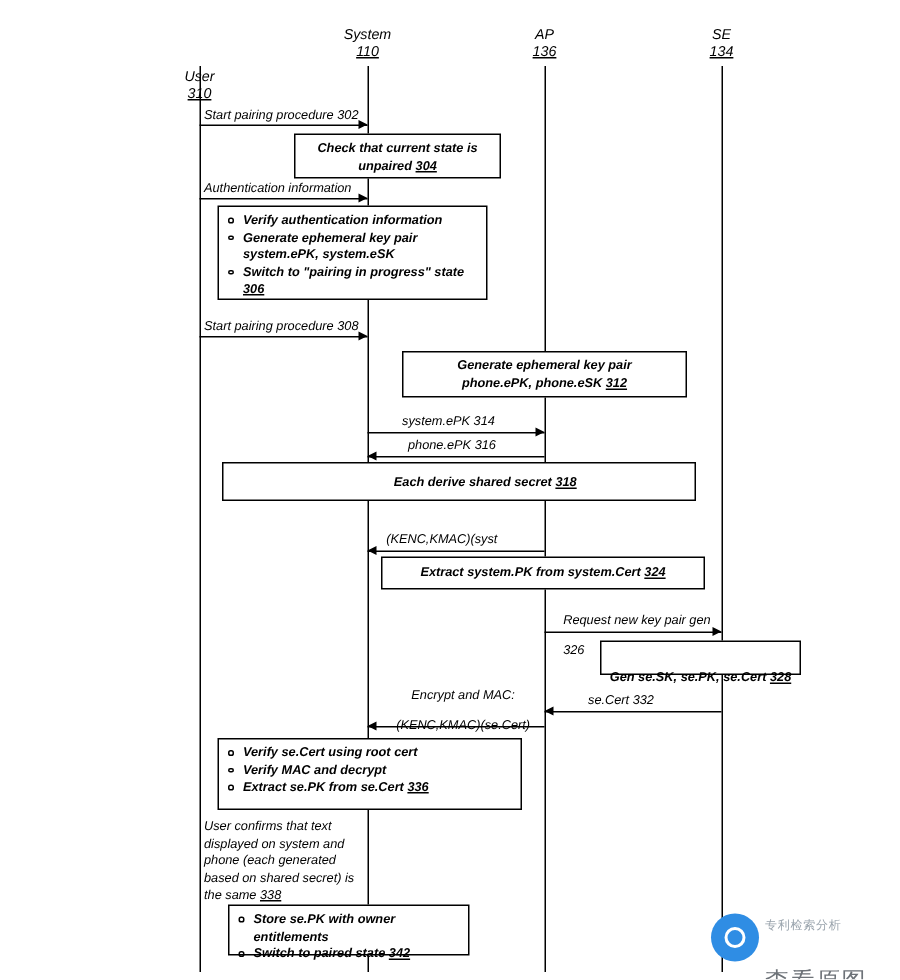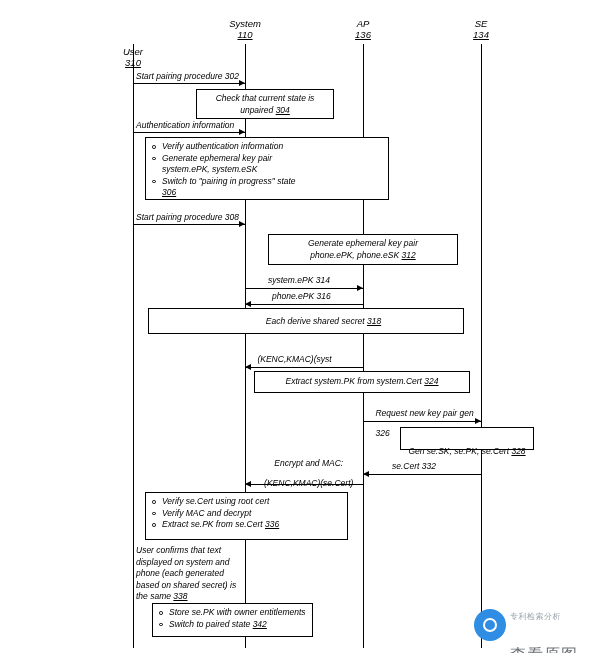--- a/index.html
+++ b/index.html
@@ -63,20 +63,21 @@
   .box {
     position: absolute;
     border: 1px solid #000;
     background: #ffffff;
     box-sizing: border-box;
     font-size: 8.5px;
     font-style: italic;
     line-height: 11.5px;
     color: #000;
     padding: 3px 5px;
+    font-weight: bold;
   }
   .box.center {
     text-align: center;
   }
   .box .num {
     text-decoration: underline;
     margin-top: 29px;
   }
   .bullets {
     margin: 0;
@@ -186,21 +187,21 @@
 
   <div class="box center" style="left:196px; top:89px; width:138px; height:30px;">
     <span>Check that current state is</span><br>
     <span>unpaired </span><span class="num">304</span>
   </div>
 
   <div class="msg-label" style="left:136px; top:120px;">Authentication information</div>
   <div class="msg" style="left:133px; top:132px; width:112px;"></div>
   <div class="arrowhead right" style="left:239px; top:129px;"></div>
 
-  <div class="box" style="left:145px; top:137px; width:244px; height:63px;">
+  <div class="box" style="left:145px; top:137px; width:180px; height:63px;">
     <ul class="bullets">
       <li>Verify authentication information</li>
       <li>
         <span>Generate ephemeral key pair</span><br>
         <span>system.ePK, system.eSK</span>
       </li>
       <li>
         <span>Switch to "pairing in progress" state</span><br>
         <span class="num">306</span>
       </li>

